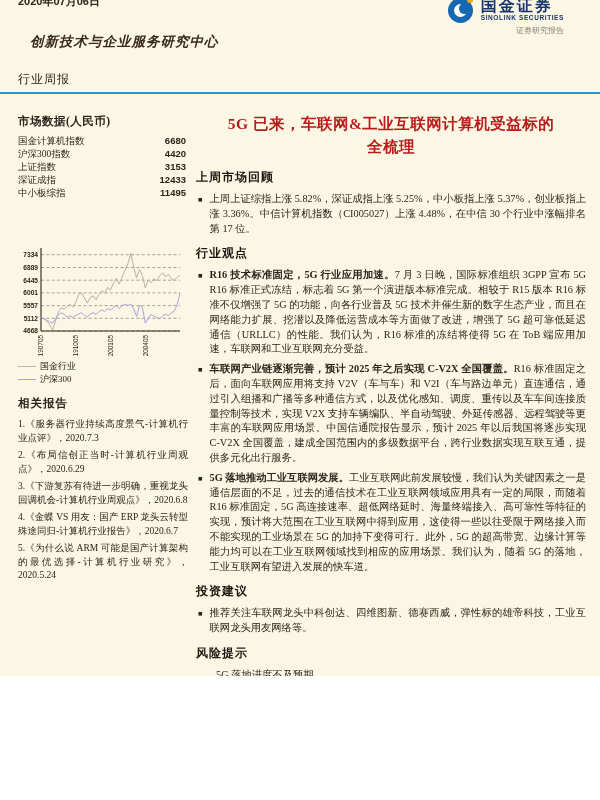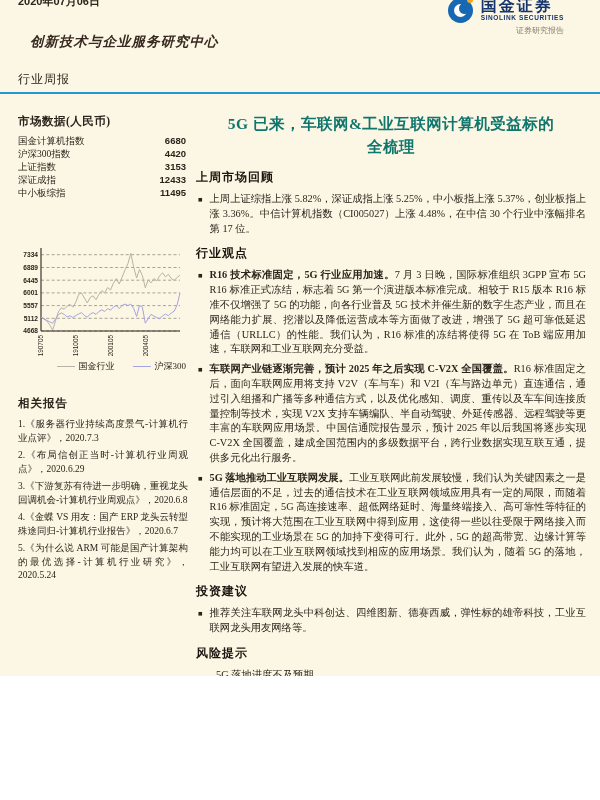--- a/index.html
+++ b/index.html
@@ -21,30 +21,30 @@
   .industry-title{font:bold 13.5px "Liberation Sans",sans-serif;color:#141414;}
   .report-kind{font:12px "Liberation Serif",serif;color:#2a241c;letter-spacing:1px;}
   .header-rule{position:absolute;top:92px;left:0;width:600px;height:2px;background:#2496d2;}
   
   .sidebar{position:absolute;left:18px;top:114px;width:168px;}
   .md-title{font:bold 11.5px "Liberation Serif",serif;margin-bottom:6px;letter-spacing:0.5px;}
   .md-row{display:flex;justify-content:space-between;align-items:baseline;line-height:15.5px;}
   .md-label{font:9.5px "Liberation Serif",serif;}
   .md-value{font:bold 9.5px "Liberation Sans",sans-serif;}
   .chart-wrap{position:absolute;left:12px;top:246px;width:176px;}
-  .legend{position:absolute;left:18px;top:360px;width:168px;display:flex;justify-content:flex-end;gap:18px;
-          font:9px "Liberation Serif",serif;color:#2a241c;}
+  .legend{position:absolute;left:18px;top:360px;width:168px;display:flex;justify-content:flex-end;
+          font:9px "Liberation Serif",serif;color:#2a241c;flex-direction:column;}
   .legend .entry{display:flex;align-items:center;gap:4px;}
   .sw{display:inline-block;width:18px;height:1px;}
   .rr{position:absolute;left:18px;top:396px;width:170px;}
   .rr-title{font:bold 11.5px "Liberation Serif",serif;margin-bottom:7px;letter-spacing:1px;}
   .rr-item{font:9.5px "Liberation Serif",serif;line-height:13.5px;margin-bottom:4px;text-align:justify;}
   
   .main{position:absolute;left:196px;top:112px;width:390px;}
-  .main-title{text-align:center;font:bold 15.5px "Liberation Serif",serif;line-height:23px;color:#0f766e;letter-spacing:0.5px;}
+  .main-title{text-align:center;font:bold 15.5px "Liberation Serif",serif;line-height:23px;color:#b91c1c;letter-spacing:0.5px;}
   .main-title-wrap{margin-bottom:11px;}
   .sec-h{font:bold 12px "Liberation Serif",serif;color:#1c1610;margin:9px 0 6px 0;letter-spacing:1px;}
   .bullet{display:flex;gap:7px;margin:0 0 5px 2px;}
   .bullet .mk{flex:0 0 auto;font-size:7.5px;line-height:15px;padding-top:0;}
   .bullet .tx{font:10.3px "Liberation Serif",serif;line-height:14.8px;text-align:justify;}
   .bullet .tx b{font-weight:bold;}
   .plain-para{font:10.3px "Liberation Serif",serif;line-height:14.8px;margin-left:20px;}
   
   .analyst{position:absolute;left:52px;top:684px;display:flex;align-items:center;}
   .an-name{font:bold 13px "Liberation Serif",serif;letter-spacing:3px;}

